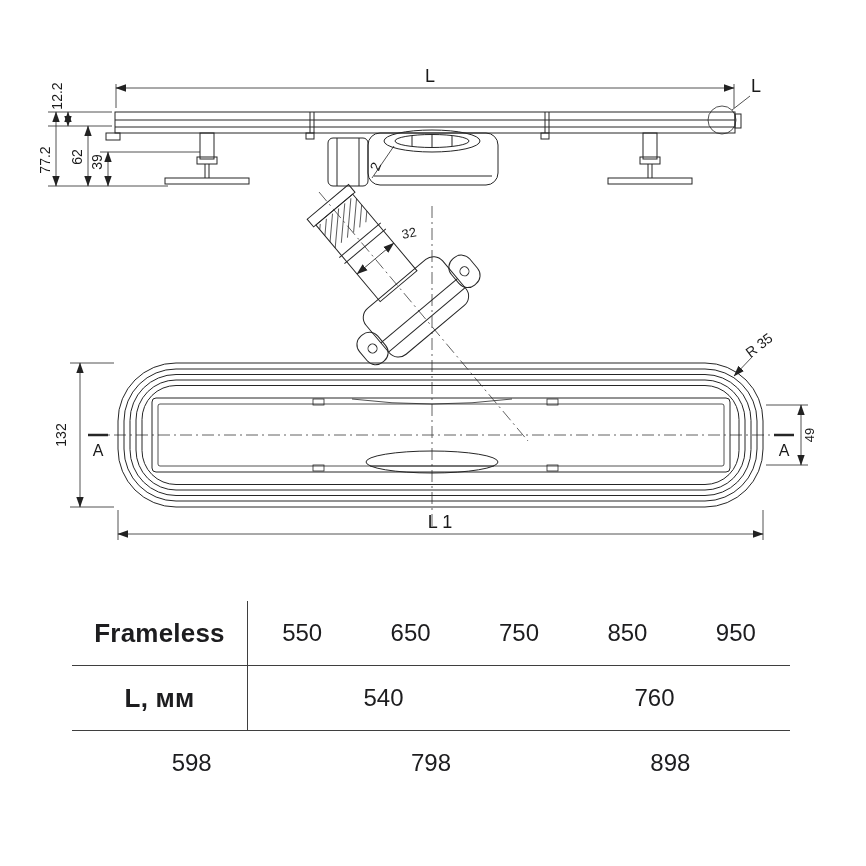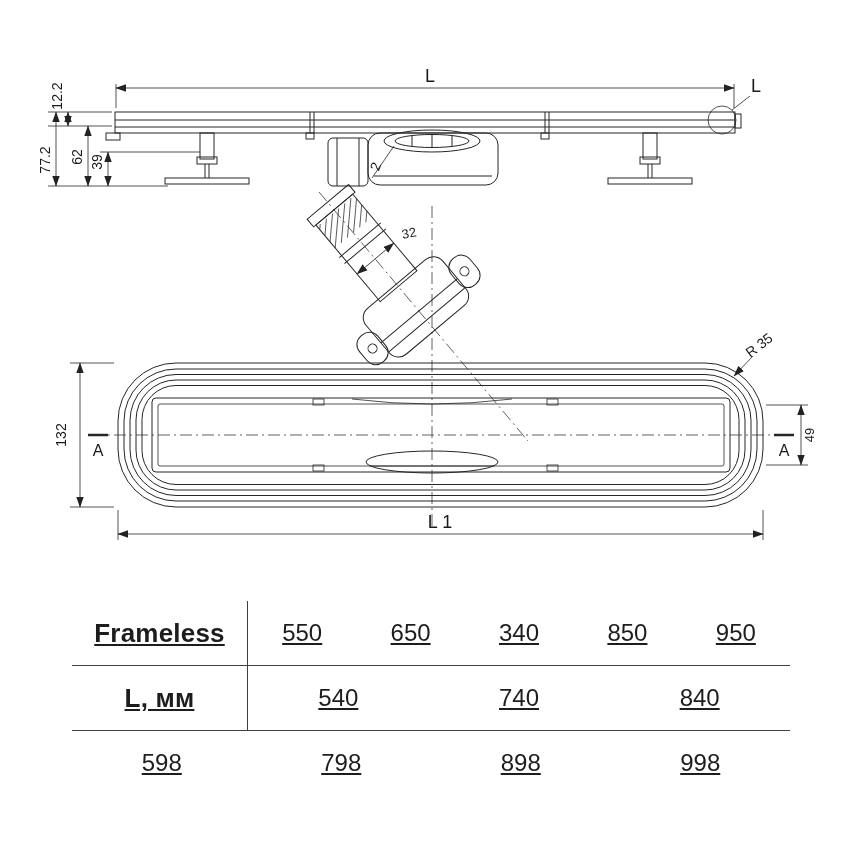--- a/index.html
+++ b/index.html
@@ -3,21 +3,21 @@
 <meta charset="utf-8">
 <style>
   html,body{margin:0;padding:0;background:#fff;}
   body{width:866px;height:866px;position:relative;font-family:"Liberation Sans",sans-serif;color:#1d1d1f;overflow:hidden;}
   .drawing{position:absolute;left:0;top:0;}
   svg text{font-family:"Liberation Sans",sans-serif;fill:#1a1a1a;}
   .dim{font-size:14px;}
   .dim-big{font-size:18px;}
   .sec{font-size:16px;}
   
-  .spec-table{position:absolute;left:72px;top:601px;width:718px;text-decoration:underline;}
+  .spec-table{position:absolute;left:72px;top:601px;width:718px;}
   .t-row{display:flex;align-items:stretch;border-bottom:1px solid #3f3f3f;height:64px;}
   .t-row:last-child{border-bottom:none;}
   .t-label{width:175px;border-right:1px solid #3f3f3f;display:flex;align-items:center;justify-content:center;
            font-weight:700;font-size:26px;letter-spacing:.2px;}
   .t-val{flex:1;display:flex;align-items:center;justify-content:center;font-size:24px;font-weight:400;}
 </style>
 </head>
 <body>
 
 <svg class="drawing" width="866" height="600" viewBox="0 0 866 600">
@@ -193,29 +193,27 @@
     </g>
     <text class="dim-big" x="440" y="528" text-anchor="middle" stroke="none" fill="#1a1a1a" font-size="17">L 1</text>
   </g>
 </svg>
 
 <div class="spec-table">
   <div class="t-row">
     <div class="t-label">Frameless</div>
     <div class="t-val">550</div>
     <div class="t-val">650</div>
-    <div class="t-val">340</div>
+    <div class="t-val">750</div>
     <div class="t-val">850</div>
     <div class="t-val">950</div>
   </div>
   <div class="t-row">
     <div class="t-label">L, мм</div>
     <div class="t-val">540</div>
-    <div class="t-val">740</div>
-    <div class="t-val">840</div>
+    <div class="t-val">760</div>
   </div>
   <div class="t-row">
     <div class="t-val">598</div>
     <div class="t-val">798</div>
     <div class="t-val">898</div>
-    <div class="t-val">998</div>
   </div>
 </div>
 
 </body></html>

